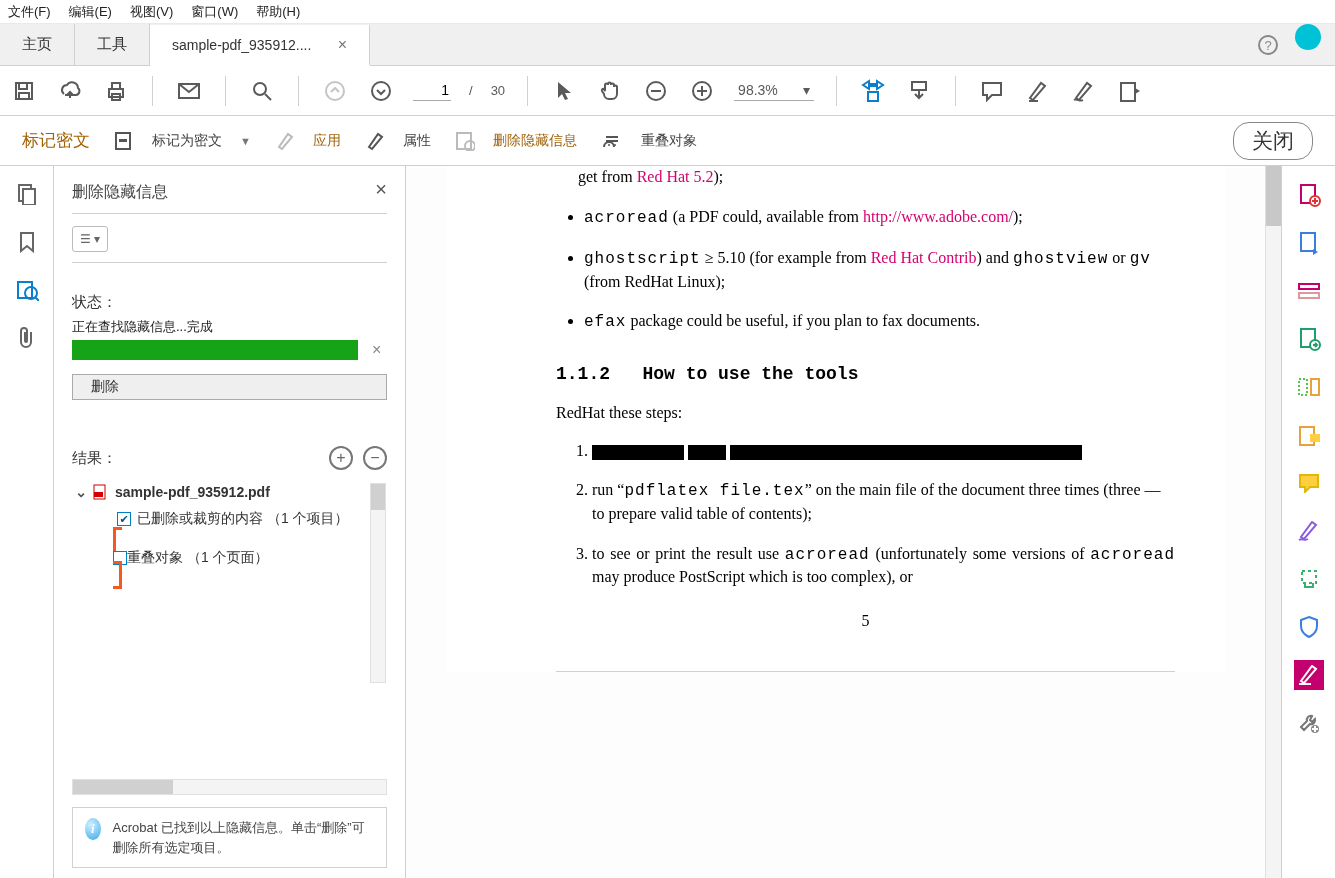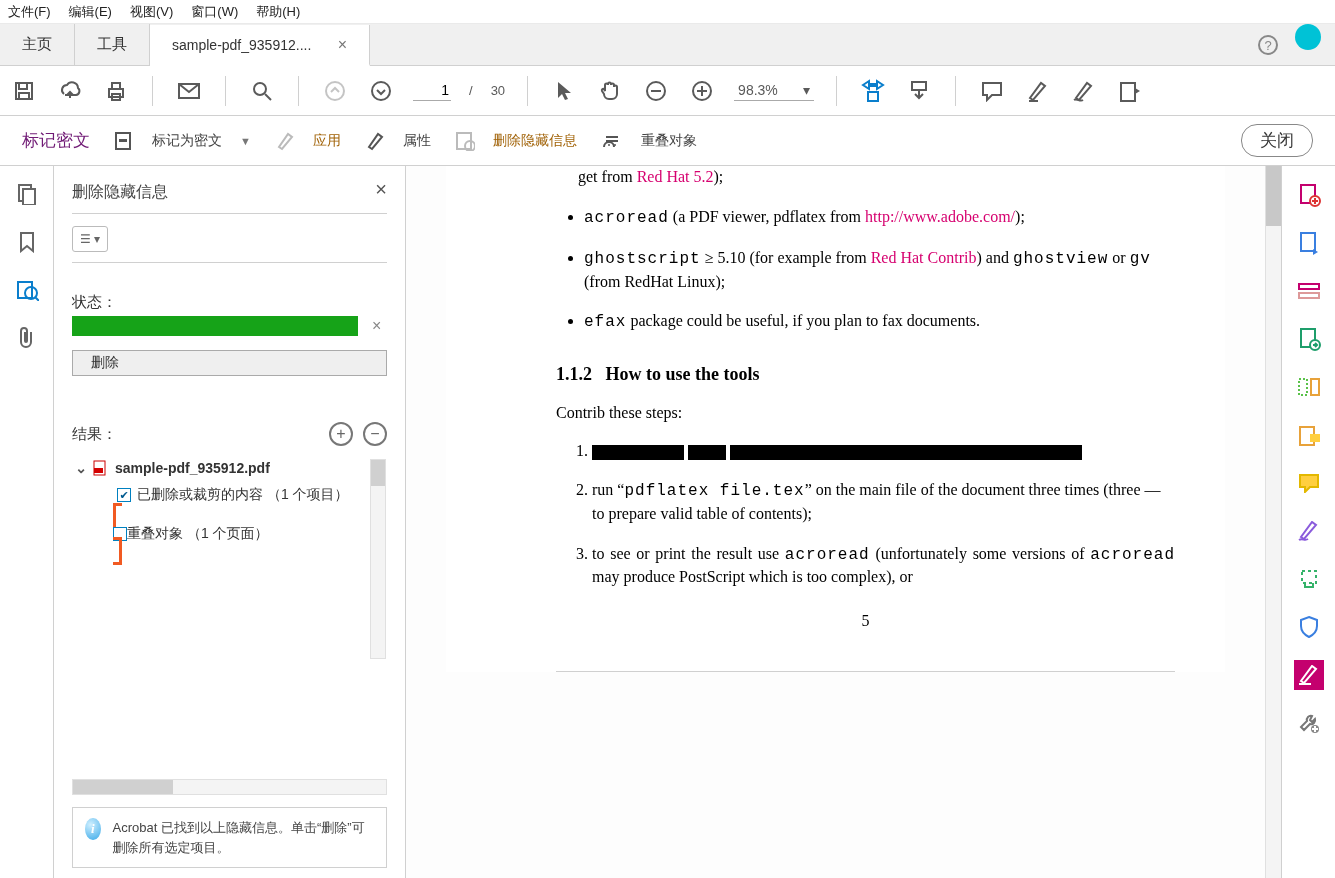--- a/index.html
+++ b/index.html
@@ -27,24 +27,24 @@
   .toolbar .sep { width:1px; height:30px; background:var(--border); margin:0 4px; }
   .toolbar .tb-icon { width:28px; height:28px; display:flex; align-items:center; justify-content:center; }
   .toolbar svg { stroke:#5a5a5a; fill:none; stroke-width:2; }
   .page-input { width:38px; text-align:right; border:none; border-bottom:1px solid #aaa; font-size:14px; padding:2px; background:transparent; }
   .page-slash { color:#555; }
   .zoom-box { display:flex; align-items:center; gap:8px; border-bottom:1px solid #aaa; padding:2px 4px; width:80px; font-size:14px; justify-content:space-between; }
 
   
   .redactbar { height:50px; border-bottom:1px solid var(--border); display:flex; align-items:center; padding:0 22px; gap:24px; }
   .redactbar-wrap { position:relative; }
-  .redactbar .title { font-size:17px; color:#701a75; margin-right:auto; }
+  .redactbar .title { font-size:17px; color:#a16207; margin-right:auto; }
   .redactbar .item { display:flex; align-items:center; gap:18px; font-size:14px; color:#444; }
   .redactbar .item.inactive { color:#a16207; }
-  .redactbar .close-btn { border:1px solid #888; border-radius:16px; padding:4px 18px; font-size:17px; }
+  .redactbar .close-btn { border:1px solid #888; border-radius:16px; padding:4px 18px; font-size:21px; }
 
   
   .body { display:flex; height:calc(878px - 24px - 42px - 50px - 50px); }
 
   
   .rail { width:54px; border-right:1px solid var(--border); display:flex; flex-direction:column; align-items:center; gap:24px; padding-top:16px; color:#666; }
   .rail .ricon { width:24px; height:24px; display:flex; align-items:center; justify-content:center; }
   .rail .ricon.active svg { stroke:#0a6bc7; }
   .rail svg { stroke:#666; fill:none; stroke-width:2; }
 
@@ -80,21 +80,21 @@
   .info-icon { width:22px; height:22px; border-radius:50%; background:radial-gradient(circle at 35% 30%, #cfefff, #3aa9e8); color:#fff; display:flex; align-items:center; justify-content:center; font-weight:bold; font-style:italic; font-family:Georgia,serif; }
 
   
   .docarea { flex:1; display:flex; position:relative; background:#fdfdfd; }
   .docpane { flex:1; overflow:hidden; padding:0 40px; }
   .docpage { background:#fff; width:100%; font-family:"Times New Roman","Nimbus Roman",serif; font-size:16px; color:#000; padding:0 50px 0 110px; line-height:1.35; }
   .docpage .link { color:var(--link); }
   .docpage ul.bul { list-style:disc; padding-left:28px; margin:0; }
   .docpage ul.bul li { margin-bottom:18px; }
   .docpage code, .tt { font-family:"Courier New",monospace; letter-spacing:1px; }
-  .docpage h4 { font-size:18px; font-weight:bold; margin:28px 0 14px 0; }
+  .docpage h4 { font-size:18px; font-weight:bold; margin:28px 0 14px 0;font-family:Liberation Mono, monospace; }
   .docpage ol { padding-left:36px; margin:0; }
   .docpage ol li { margin-bottom:18px; }
   .docpage .redacted { display:inline-block; background:#000; height:15px; vertical-align:middle; }
   .docpage .pgnum { text-align:center; margin-top:22px; }
   .doc-hr { border:none; border-top:1px solid #d0d0d0; margin:40px 0 0 0; }
   .doc-scroll-v { width:16px; background:#f4f4f4; border-left:1px solid #e0e0e0; display:flex; flex-direction:column; }
   .doc-scroll-v .thumb { width:100%; height:60px; background:#c8c8c8; }
 
   
   .rrail { width:54px; border-left:1px solid var(--border); display:flex; flex-direction:column; align-items:center; gap:18px; padding-top:14px; }
@@ -320,20 +320,21 @@
       </div>
   </div>
 
   <div class="sidepanel">
     <h3>删除隐藏信息</h3>
     <span class="panel-close">×</span>
     <hr class="panel-hr">
     <div class="list-picker">☰ ▾</div>
     <hr class="panel-hr">
     <div class="section-label">状态：</div>
+    <div class="status-line">正在查找隐藏信息...完成</div>
     <div class="progress-row">
       <div class="progress"></div>
       <span class="progress-x">×</span>
     </div>
     <div class="del-btn">删除</div>
 
     <div class="results-head">
       <span class="label">结果：</span>
       <div class="icons">
         <div class="circle-btn">+</div>
@@ -376,26 +377,26 @@
       <div class="info-icon">i</div>
       <div>Acrobat 已找到以上隐藏信息。单击“删除”可删除所有选定项目。</div>
     </div>
   </div>
 
   <div class="docarea">
     <div class="docpane">
       <div class="docpage">
         <ul class="bul">
           <li style="list-style:none;margin-left:-6px"><span>get from </span><span class="link">Red Hat 5.2</span><span>);</span></li>
-          <li><span class="tt">acroread</span><span> (a PDF viewer, pdflatex from </span><span class="link">http://www.adobe.com/</span><span>);</span></li>
+          <li><span class="tt">acroread</span><span> (a PDF could, available from </span><span class="link">http://www.adobe.com/</span><span>);</span></li>
           <li><span class="tt">ghostscript</span><span> ≥ 5.10</span><span> (for example from </span><span class="link">Red Hat Contrib</span><span>) and </span><span class="tt">ghostview</span><span> or </span><span class="tt">gv</span><span> (from RedHat Linux);</span></li>
           <li><span class="tt">efax</span><span> package could be useful, if you plan to fax documents.</span></li>
         </ul>
         <h4><span>1.1.2</span>&nbsp;&nbsp;&nbsp;<span>How to use the tools</span></h4>
-        <p>Contrib these steps:</p>
+        <p>RedHat these steps:</p>
         <ol>
           <li><span class="redacted" style="width:92px"></span> <span class="redacted" style="width:38px"></span> <span class="redacted" style="width:352px"></span><br></li>
           <li><span>run “</span><span class="tt">pdflatex file.tex</span><span>” on the main file of the document three times (three — to prepare valid table of contents);</span></li>
           <li style="text-align:justify"><span>to see or print the result use </span><span class="tt">acroread</span><span> (unfortunately some versions of </span><span class="tt">acroread</span><span> may produce PostScript which is too complex), or</span></li>
         </ol>
         <div class="pgnum">5</div>
         <hr class="doc-hr">
       </div>
     </div>
     <div class="doc-scroll-v">

